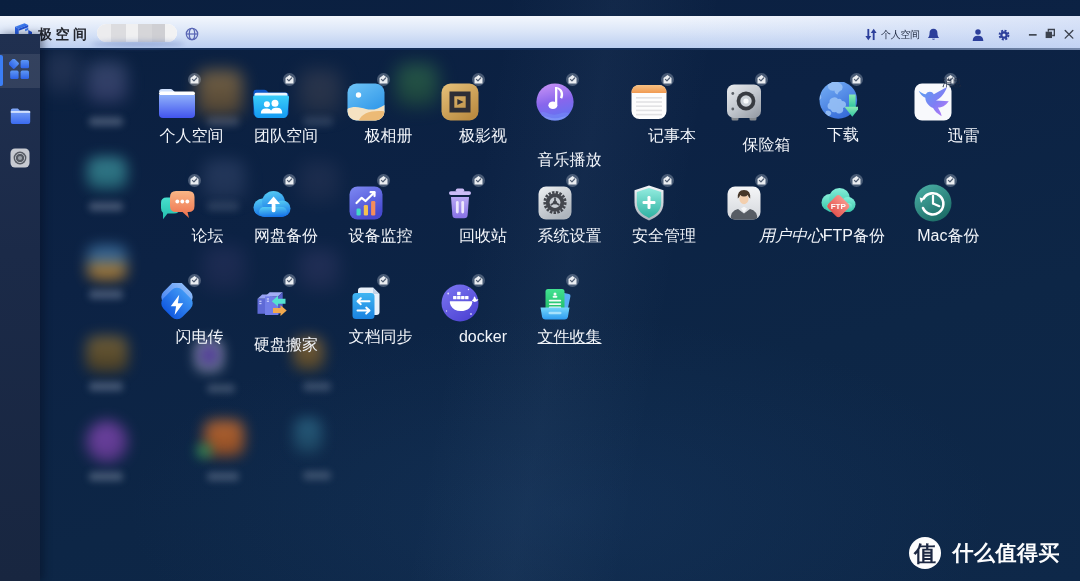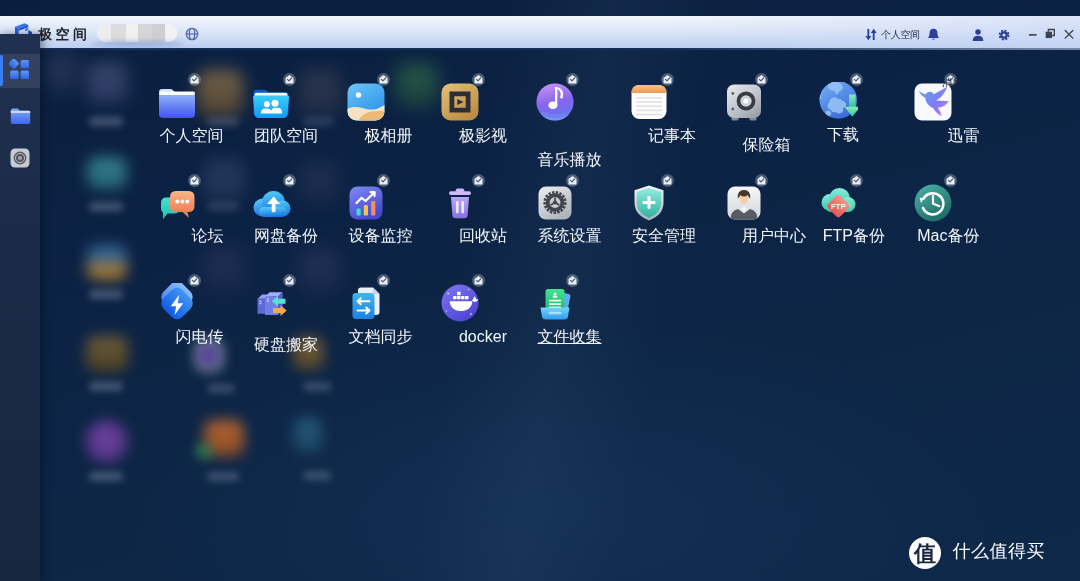--- a/index.html
+++ b/index.html
@@ -31,21 +31,21 @@
 .app{position:absolute;width:40px;height:40px;}
 .lbl{position:absolute;width:94px;text-align:right;font-size:16px;color:#f2f5fa;height:14px;line-height:14px;}
 .badge{position:absolute;width:13px;height:13px;}
 
 .blob{position:absolute;border-radius:10px;}
 .lblob{position:absolute;border-radius:4px;}
 
 #wm{position:absolute;left:909px;top:537px;}
 #wmc{position:absolute;left:0;top:0;width:32px;height:32px;border-radius:50%;background:#fdfdfd;
   color:#1b2742;font-weight:bold;font-size:22px;text-align:center;line-height:33px;}
-#wmt{position:absolute;left:43.5px;top:2px;font-size:18px;font-weight:normal;color:#fcfdfe;letter-spacing:0.5px;white-space:nowrap;}
+#wmt{position:absolute;left:43.5px;top:2px;font-size:21px;font-weight:bold;color:#fcfdfe;letter-spacing:0.5px;white-space:nowrap;}
 </style>
 </head>
 <body>
 <div id="screen">
   <div id="beam"></div>
 
   <div id="blobs">
 <div class="blob" style="left:44px;top:52px;width:36px;height:40px;background:linear-gradient(#3a4768,#2e3a5c);filter:blur(9px);opacity:0.5;border-radius:10px;"></div>
 <div class="blob" style="left:87px;top:62px;width:40px;height:40px;background:linear-gradient(#3c4c72,#3a416e);filter:blur(8px);opacity:0.8;border-radius:10px;"></div>
 <div class="blob" style="left:87px;top:157px;width:40px;height:32px;background:linear-gradient(#3f95a0,#2a7480);filter:blur(7px);opacity:0.8;border-radius:10px;"></div>
@@ -422,21 +422,21 @@
 <path d="M13.8,15.5 q-0.8,-8.6 6.2,-8.6 t6.2,8.6 q-1.8,-1.6 -2.4,-3.6 q-1.6,1.5 -3.8,1.5 t-3.8,-1.5 q-0.6,2 -2.4,3.6 Z" fill="#473729"></path>
 <path d="M6.5,37 q0,-9.5 7.5,-11 l6,4.4 l6,-4.4 q7.5,1.5 7.5,11 Z" fill="#575c64"></path>
 <path d="M17,25.5 l3,4 l3,-4 l-3,-1.8 Z" fill="#f5f6f8"></path>
 </g>
 </svg>
 <svg class="badge" style="left:755.0px;top:173.5px;" width="14" height="14" viewBox="0 0 14 14">
 <circle cx="7" cy="7" r="7" fill="rgba(200,208,222,0.32)"></circle>
 <path d="M7,2.2 L11.3,5.3 V11.3 H2.7 V5.3 Z" fill="rgba(252,253,255,0.9)"></path>
 <path d="M4.8,6.9 L6.4,8.5 L9.3,5.4" fill="none" stroke="rgba(75,88,110,0.95)" stroke-width="1.35" stroke-linecap="round" stroke-linejoin="round"></path>
 </svg>
-<div class="lbl" style="left:712px;top:229.0px;">用户中心</div>
+<div class="lbl" style="left:729px;top:229.0px;font-style:italic;">用户中心</div>
 <svg class="app" style="left:818px;top:182.5px;" width="40" height="40" viewBox="0 0 40 40">
 <defs>
           <linearGradient id="gf17" x1="0" y1="0" x2="0" y2="1">
             <stop offset="0" stop-color="#85efd9"></stop>
             <stop offset="1" stop-color="#35c3a7"></stop>
           </linearGradient>
 <linearGradient id="gf17b" x1="0" y1="0" x2="0" y2="1">
             <stop offset="0" stop-color="#f7938a"></stop>
             <stop offset="1" stop-color="#e4554f"></stop>
           </linearGradient>

